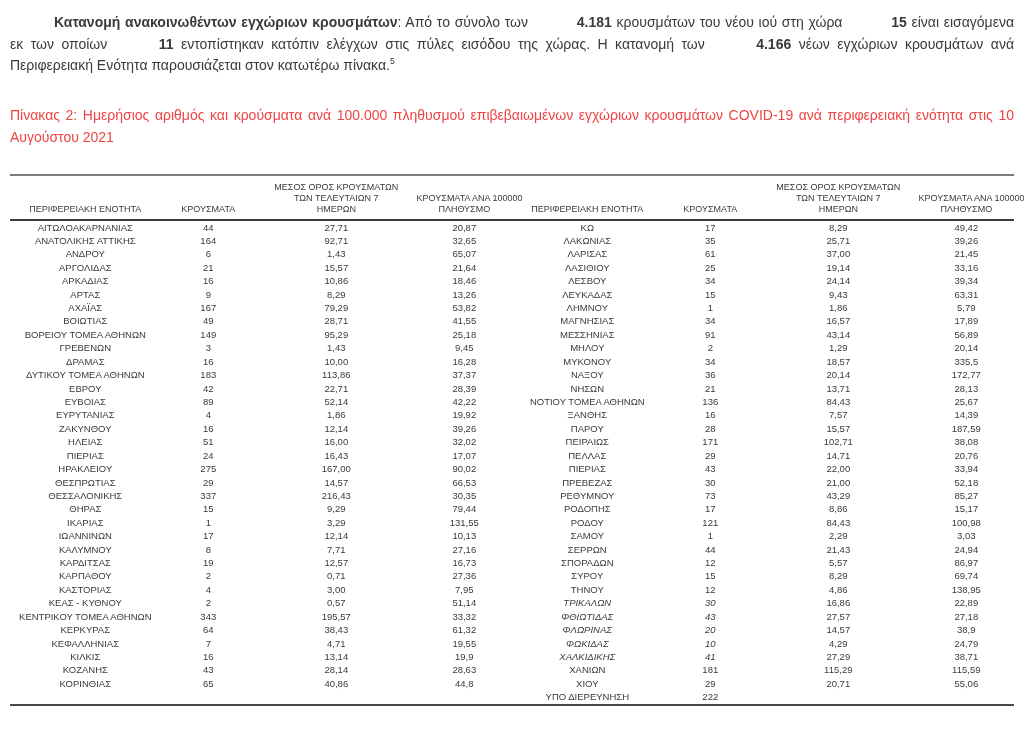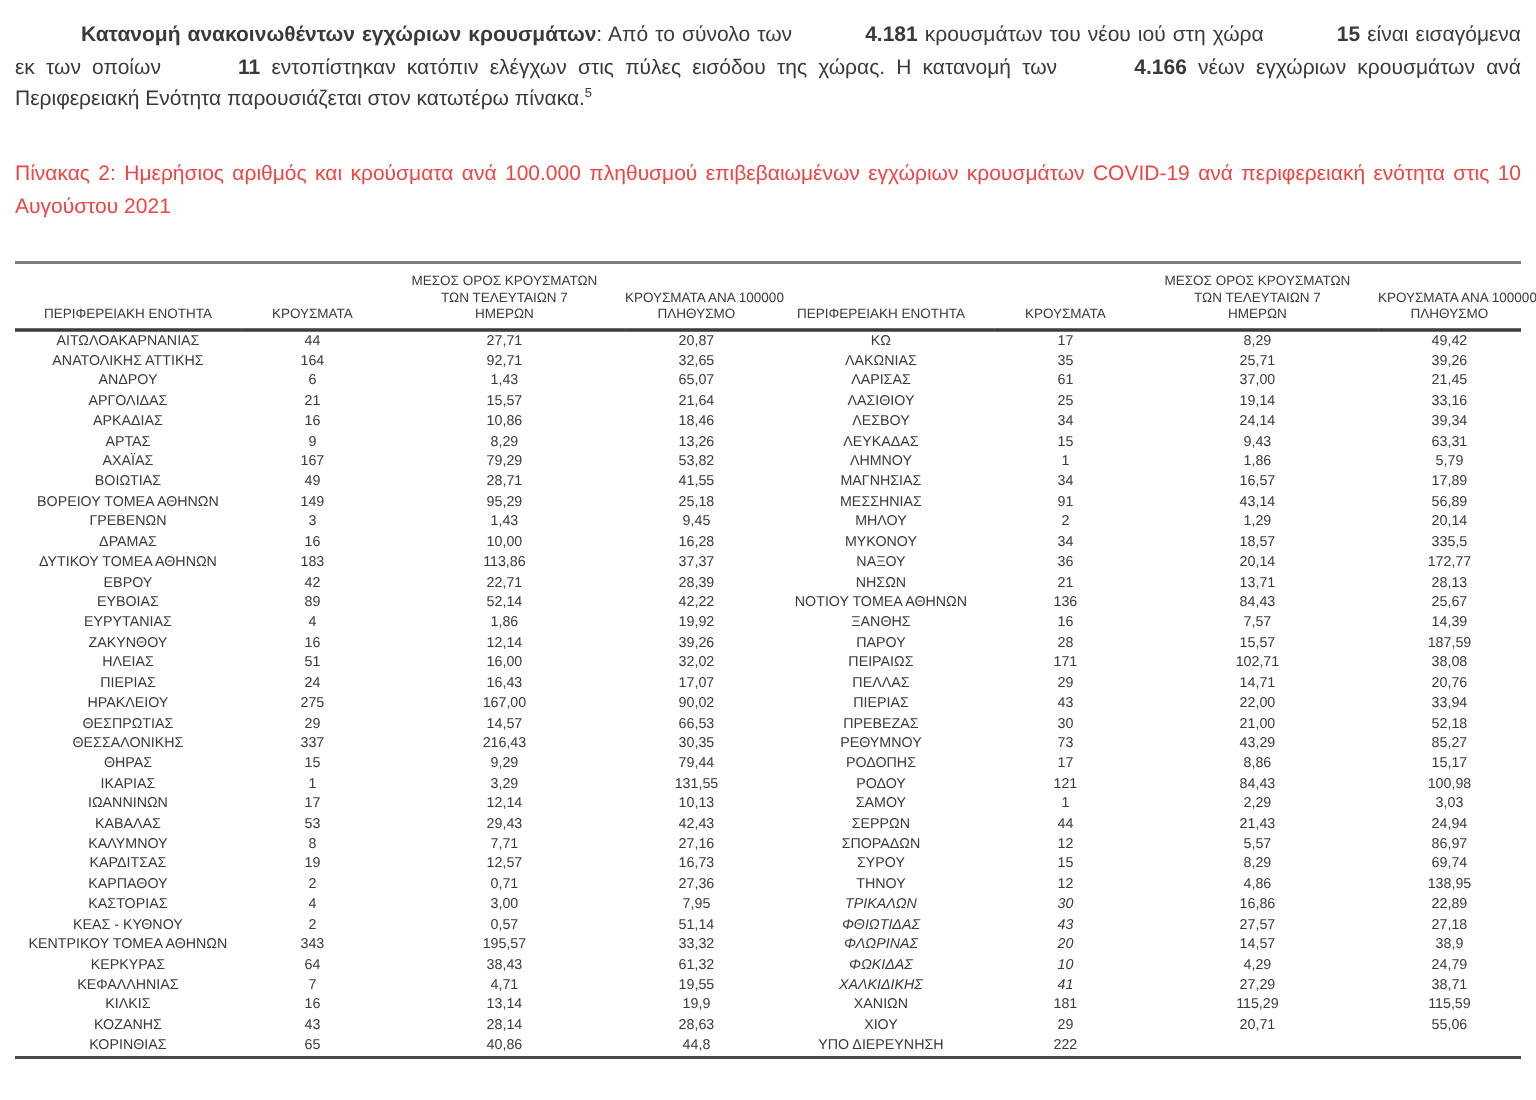--- a/index.html
+++ b/index.html
@@ -251,26 +251,20 @@
           <td class="c-per cell-per100k">131,55</td>
         </tr>
 
         <tr>
           <td class="c-region cell-region">ΙΩΑΝΝΙΝΩΝ</td>
           <td class="c-cases cell-cases">17</td>
           <td class="c-avg cell-avg7">12,14</td>
           <td class="c-per cell-per100k">10,13</td>
         </tr>
 
-        <tr>
-          <td class="c-region cell-region">ΚΑΒΑΛΑΣ</td>
-          <td class="c-cases cell-cases">53</td>
-          <td class="c-avg cell-avg7">29,43</td>
-          <td class="c-per cell-per100k">42,43</td>
-        </tr>
 
         <tr>
           <td class="c-region cell-region">ΚΑΛΥΜΝΟΥ</td>
           <td class="c-cases cell-cases">8</td>
           <td class="c-avg cell-avg7">7,71</td>
           <td class="c-per cell-per100k">27,16</td>
         </tr>
 
         <tr>
           <td class="c-region cell-region">ΚΑΡΔΙΤΣΑΣ</td>

